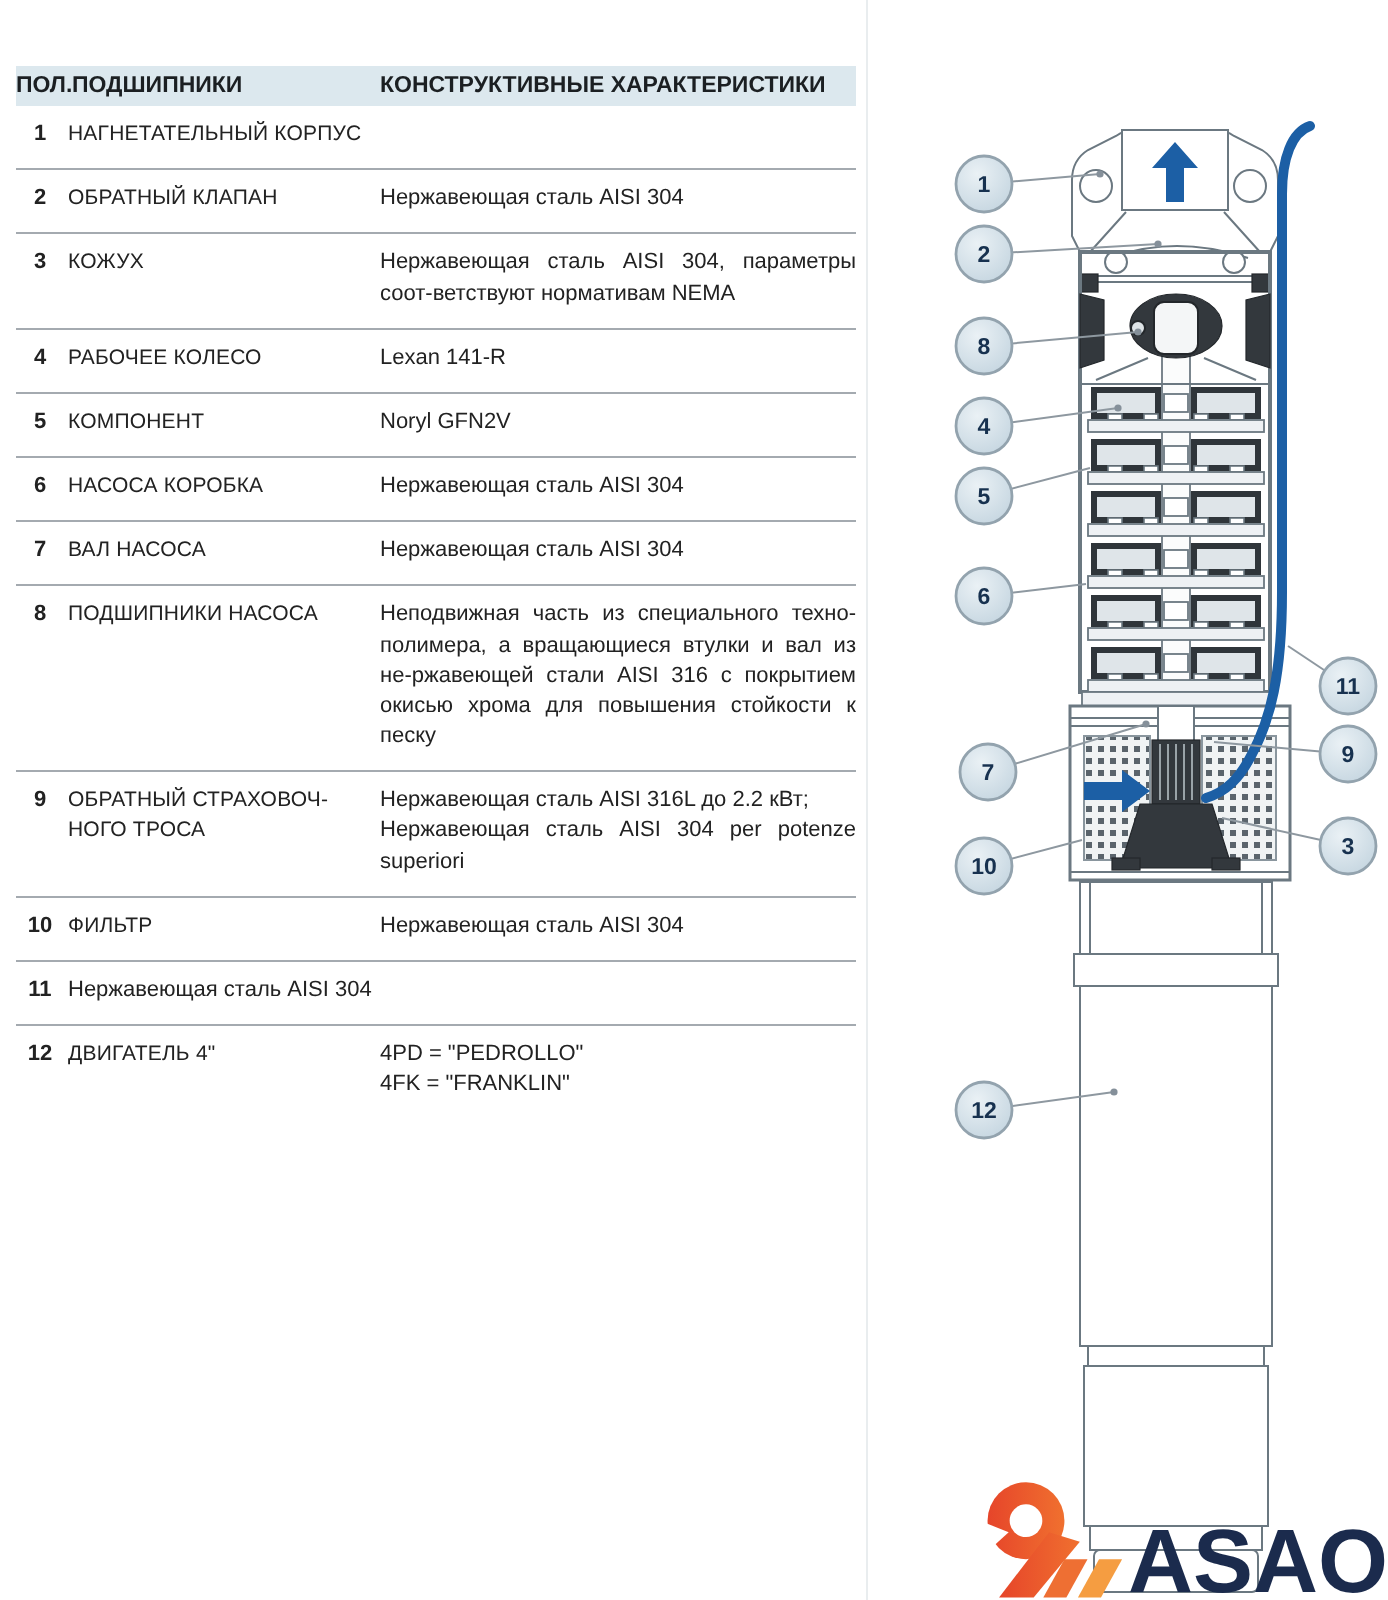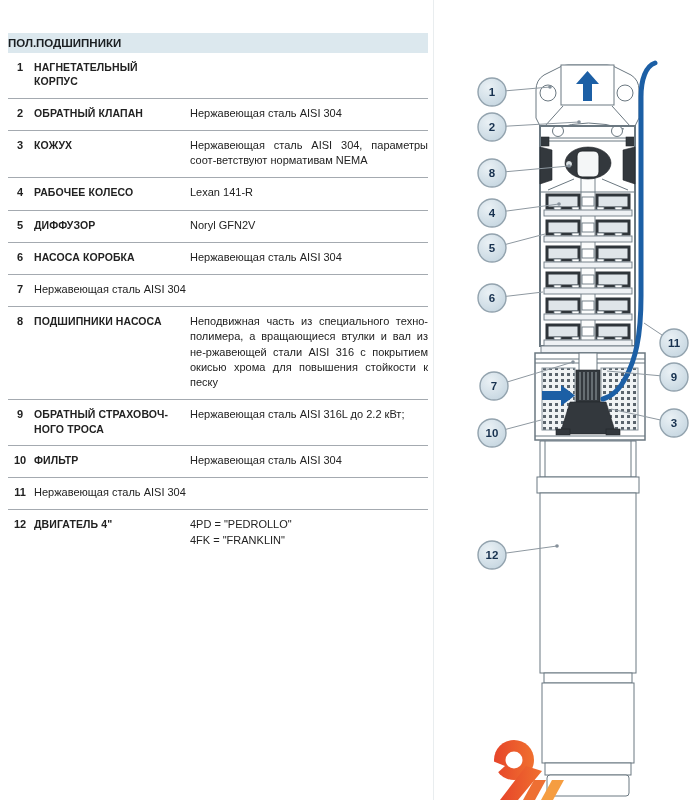--- a/index.html
+++ b/index.html
@@ -17,21 +17,21 @@
   .c-pos{width:26px;flex:0 0 26px;text-align:center;padding-right:2px;box-sizing:border-box;}
   .c-comp{width:156px;flex:0 0 156px;padding-right:8px;box-sizing:border-box;}
   .c-char{flex:1;}
   .thead .c-comp{padding-left:2px;}
   .row{
     display:flex;border-bottom:1px solid #a4aab0;
     padding:7px 0 9px 0;font-size:11px;line-height:1.38;
   }
   .row:last-child{border-bottom:none;}
   .row .c-pos{font-weight:bold;}
-  .row .c-comp{font-weight:bold;font-size:10.5px;letter-spacing:0.1px;}
+  .row .c-comp{font-weight:normal;font-size:10.5px;letter-spacing:0.1px;}
   .row .c-char div{text-align:justify;}
   
   .scan-edge{position:absolute;left:433px;top:0;width:1px;height:800px;background:#e9edef;}
   
   .pump-wrap{position:absolute;left:434px;top:0;width:260px;height:800px;}
   svg text.co{
     font-family:"Liberation Sans",sans-serif;font-weight:bold;font-size:11.5px;
     text-anchor:middle;fill:#17314f;
   }
   .leader{stroke:#8e98a0;stroke-width:1;fill:none;}
@@ -58,20 +58,21 @@
 </style>
 </head>
 <body>
 
 <div class="page">
 
   <div class="spec-table">
     <div class="thead">
       <div class="c-pos">ПОЛ.</div>
       <div class="c-comp">ПОДШИПНИКИ</div>
+      <div class="c-char">КОНСТРУКТИВНЫЕ ХАРАКТЕРИСТИКИ</div>
     </div>
 
     <div class="row">
       <div class="c-pos">1</div>
       <div class="c-comp">НАГНЕТАТЕЛЬНЫЙ КОРПУС</div>
     </div>
     <div class="row">
       <div class="c-pos">2</div>
       <div class="c-comp">ОБРАТНЫЙ КЛАПАН</div>
       <div class="c-char">
@@ -87,50 +88,52 @@
     </div>
     <div class="row">
       <div class="c-pos">4</div>
       <div class="c-comp">РАБОЧЕЕ КОЛЕСО</div>
       <div class="c-char">
           <div>Lexan 141-R</div>
         </div>
     </div>
     <div class="row">
       <div class="c-pos">5</div>
-      <div class="c-comp">ДИФФУЗОР</div>
+      <div class="c-comp">КОМПОНЕНТ</div>
       <div class="c-char">
           <div>Noryl GFN2V</div>
         </div>
     </div>
     <div class="row">
       <div class="c-pos">6</div>
       <div class="c-comp">НАСОСА КОРОБКА</div>
       <div class="c-char">
           <div>Нержавеющая сталь AISI 304</div>
         </div>
     </div>
     <div class="row">
       <div class="c-pos">7</div>
+      <div class="c-comp">ВАЛ НАСОСА</div>
       <div class="c-char">
           <div>Нержавеющая сталь AISI 304</div>
         </div>
     </div>
     <div class="row">
       <div class="c-pos">8</div>
       <div class="c-comp">ПОДШИПНИКИ НАСОСА</div>
       <div class="c-char">
           <div>Неподвижная часть из специального техно-полимера, а вращающиеся втулки и вал из не-ржавеющей стали AISI 316 с покрытием окисью хрома для повышения стойкости к песку</div>
         </div>
     </div>
     <div class="row">
       <div class="c-pos">9</div>
       <div class="c-comp">ОБРАТНЫЙ СТРАХОВОЧ-НОГО ТРОСА</div>
       <div class="c-char">
         <div>Нержавеющая сталь AISI 316L до 2.2 кВт;</div>
+        <div>Нержавеющая сталь AISI 304 per potenze superiori</div>
       </div>
     </div>
     <div class="row">
       <div class="c-pos">10</div>
       <div class="c-comp">ФИЛЬТР</div>
       <div class="c-char">
           <div>Нержавеющая сталь AISI 304</div>
         </div>
     </div>
     <div class="row">
@@ -365,15 +368,16 @@
           <stop offset="100%" stop-color="#f0702f"></stop>
         </linearGradient>
       </defs>
       <circle cx="26" cy="22" r="20" fill="url(#swg)"></circle>
       <circle cx="26" cy="22" r="8.5" fill="#ffffff"></circle>
       <polygon points="2,22 17,28 6,38" fill="#ffffff"></polygon>
       <polygon points="38,28 54,33 30,62 12,62" fill="url(#swg)"></polygon>
       <polygon points="46,42 58,42 47,62 35,62" fill="#ee6f33"></polygon>
       <polygon points="64,42 76,42 65,62 53,62" fill="#f59d41"></polygon>
     </svg>
+    <div class="logo-text">ASAO</div>
   </div>
 
 </div>
 
 </body></html>

